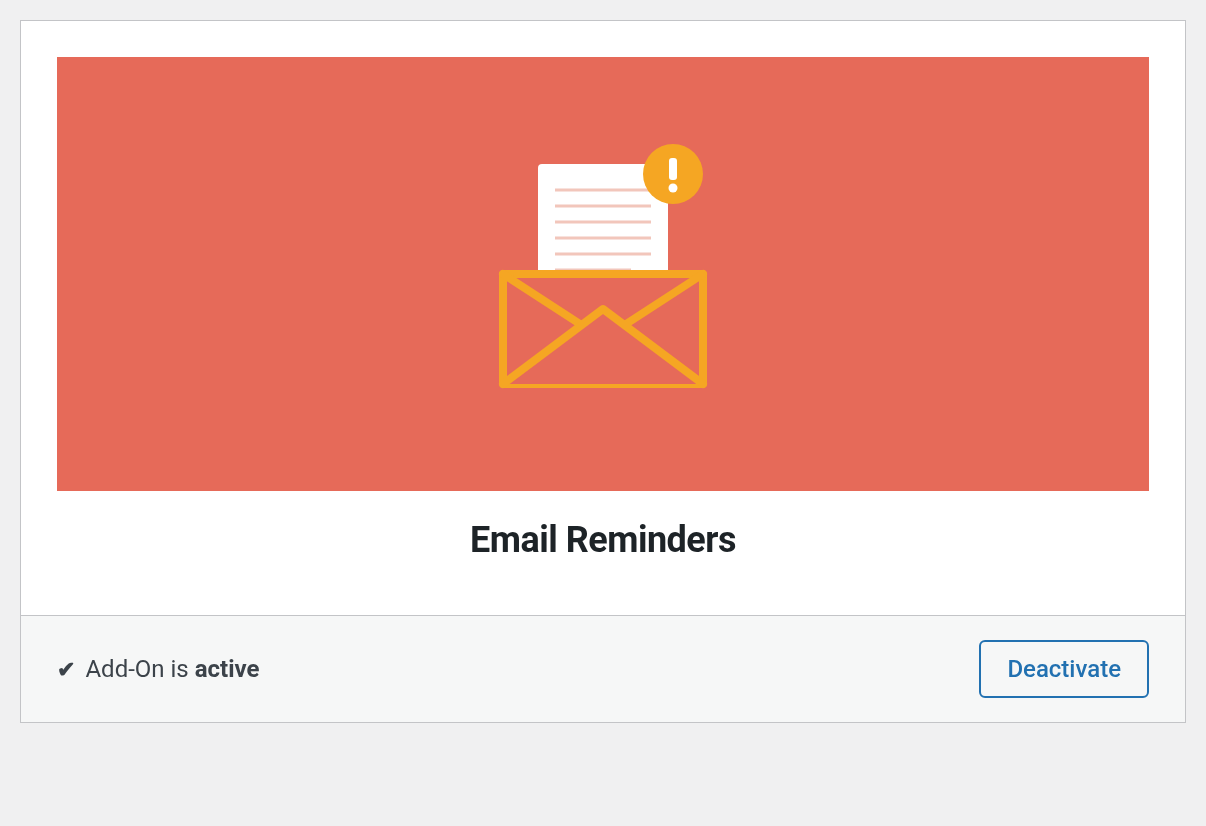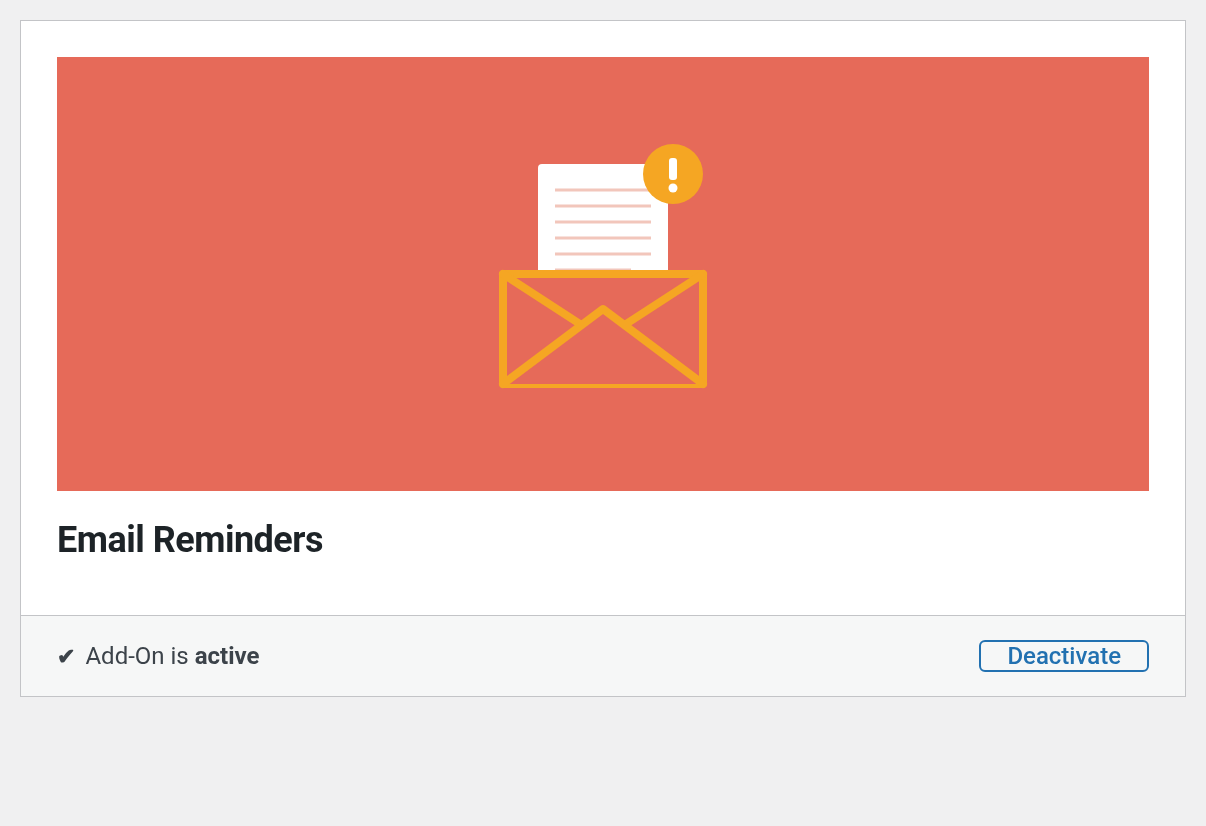--- a/index.html
+++ b/index.html
@@ -35,20 +35,21 @@
       width: 240px;
       height: 260px;
     }
     .card-title {
       font-size: 36px;
       font-weight: 700;
       color: #1d2327;
       margin-top: 28px;
       margin-bottom: 18px;
       letter-spacing: -0.5px;
+      text-align: center;
     }
     .card-description {
       font-size: 24px;
       color: #3c434a;
       line-height: 1.55;
     }
     .card-footer {
       border-top: 1px solid #c3c4c7;
       background: #f6f7f7;
       padding: 24px 36px;
@@ -68,21 +69,21 @@
       color: #3c434a;
       font-weight: bold;
     }
     .status-text-bold {
       font-weight: 700;
     }
     .deactivate-btn {
       background: #f6f7f7;
       border: 2px solid #2271b1;
       color: #2271b1;
-      padding: 0 26px;
+      padding: 13px 26px;
       font-size: 24px;
       font-weight: 500;
       border-radius: 6px;
       cursor: pointer;
       font-family: inherit;
     }
   </style>
 </head>
 <body>
 

